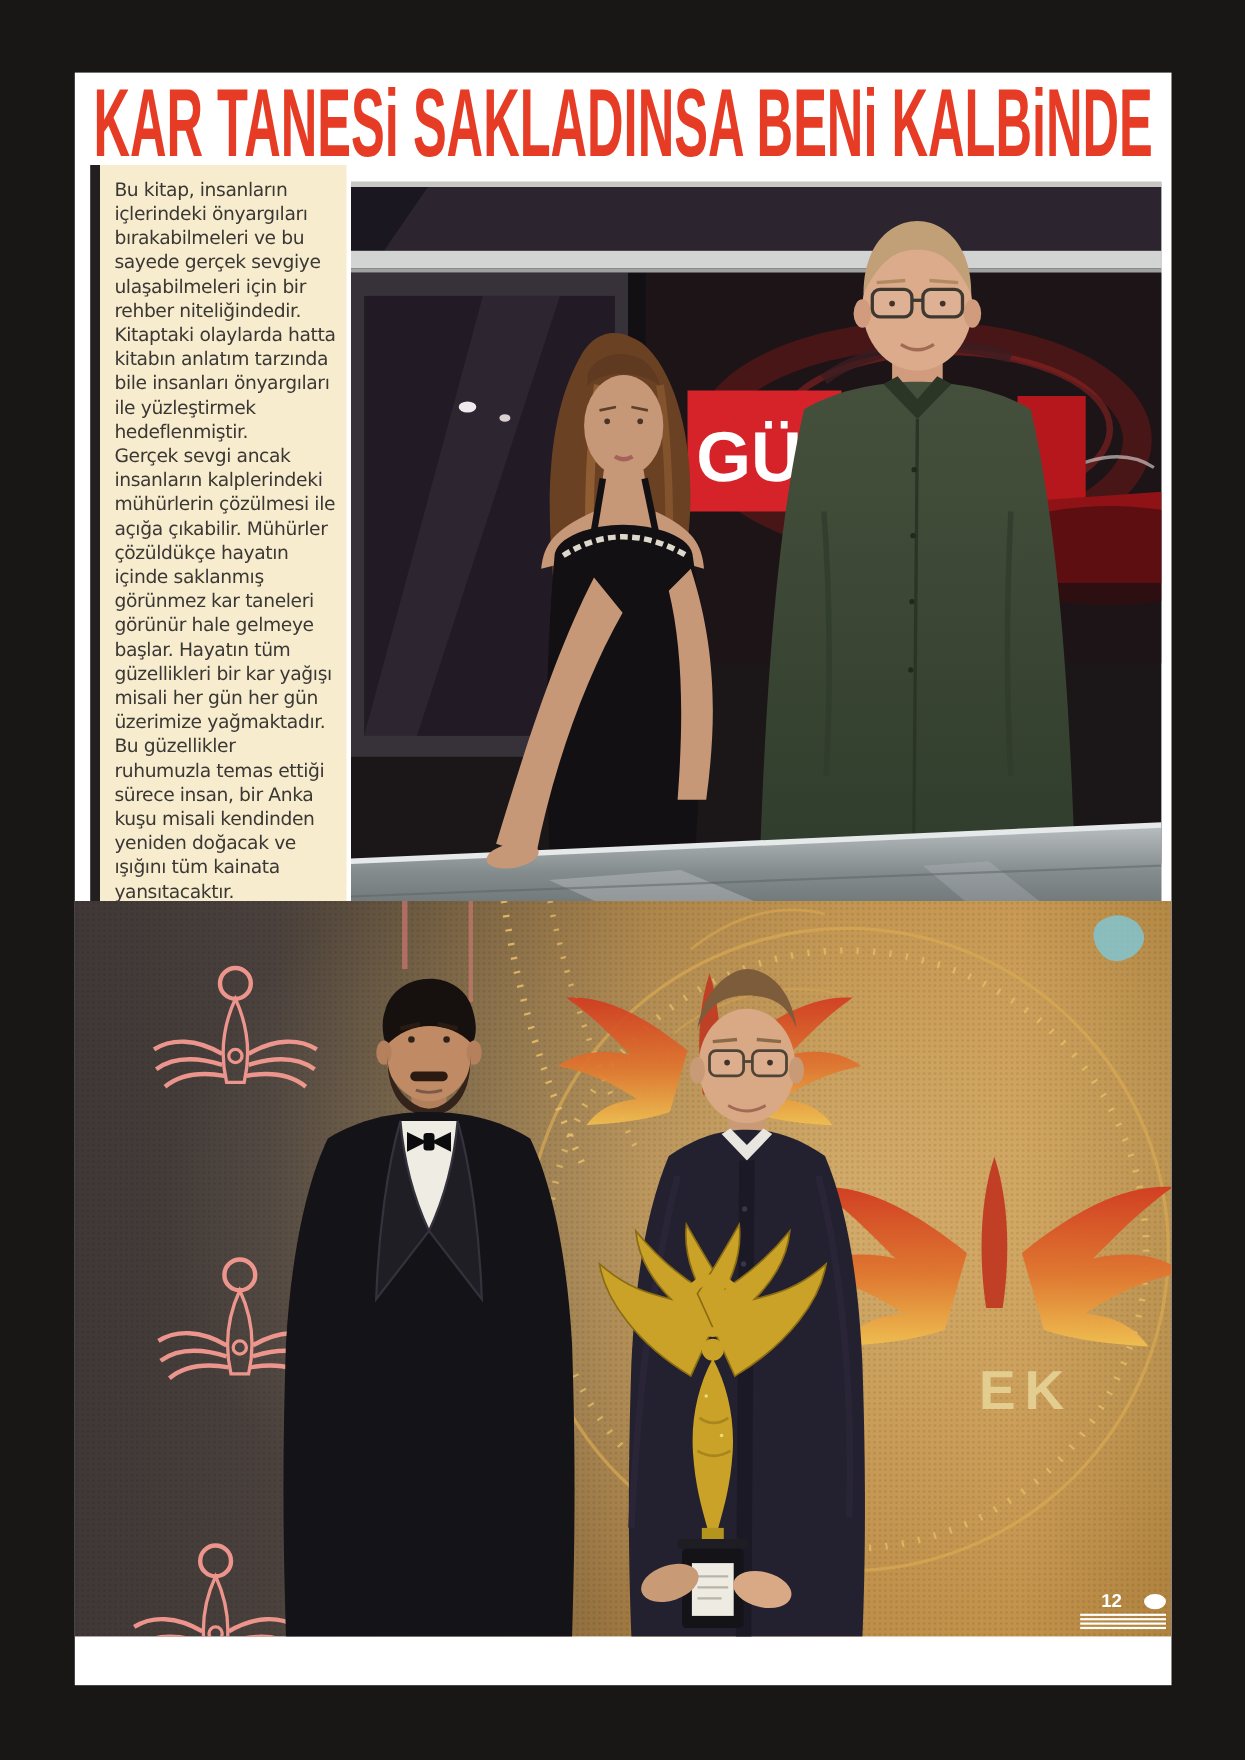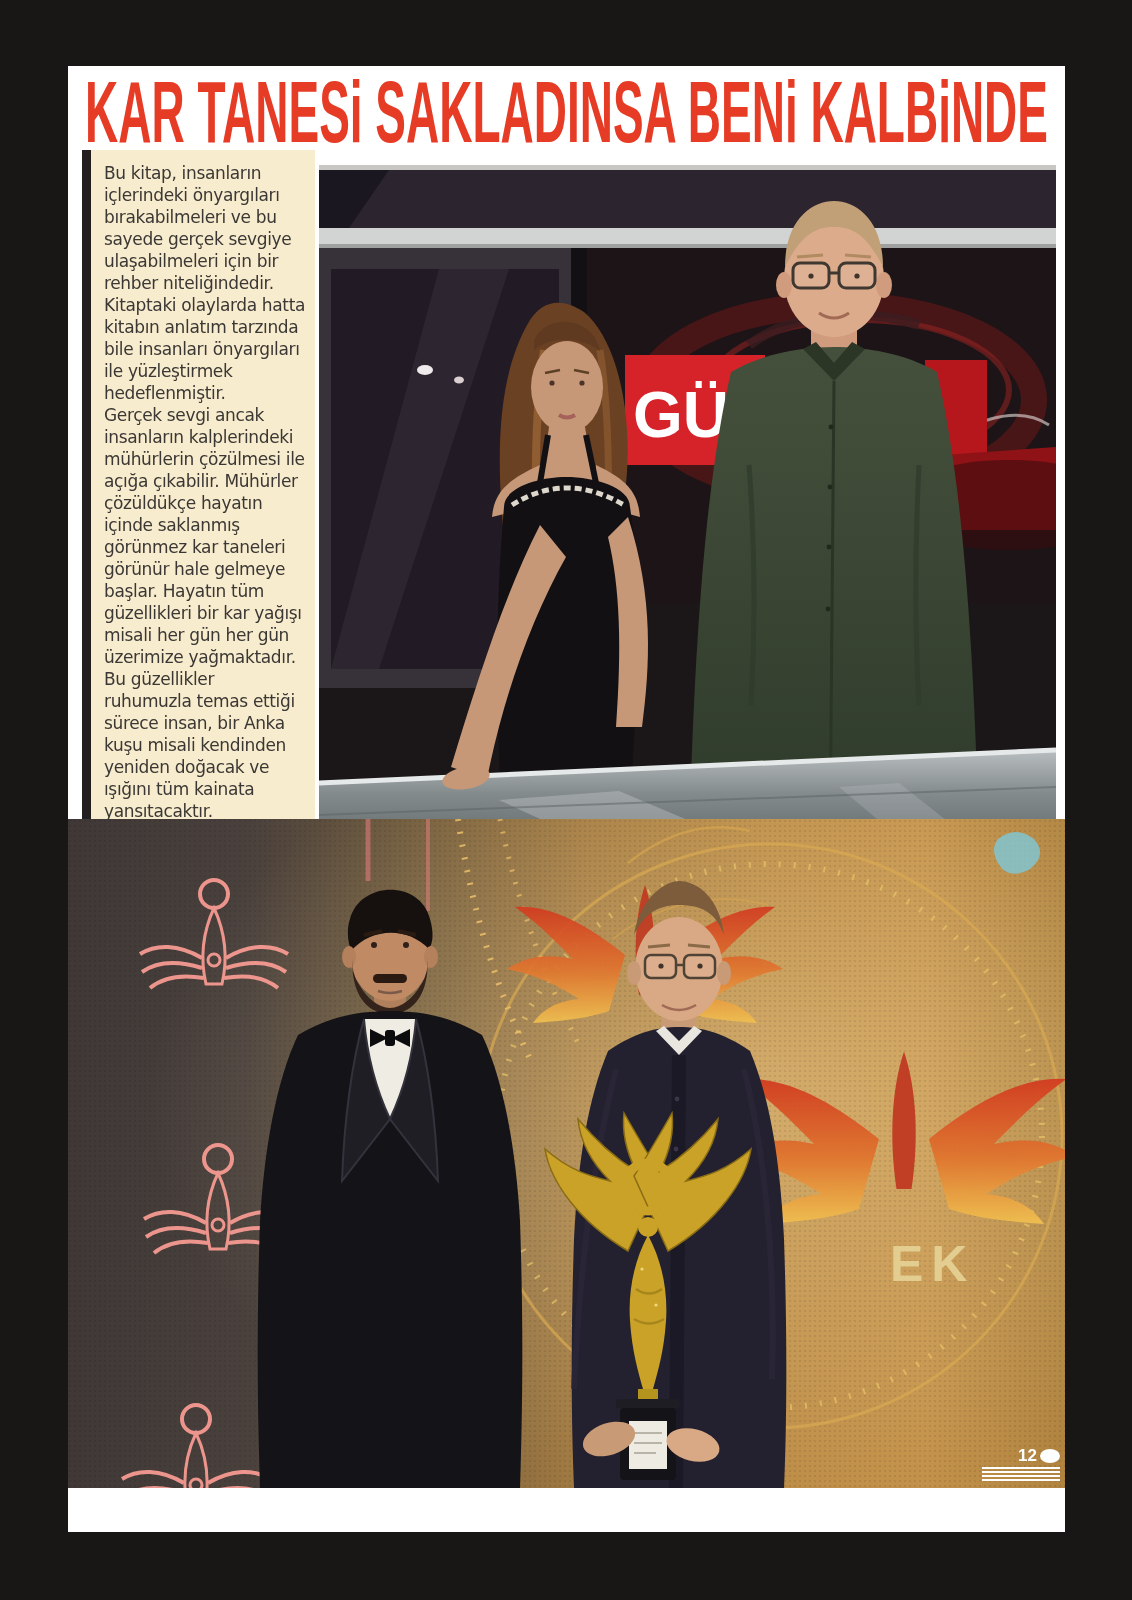--- a/index.html
+++ b/index.html
@@ -20,21 +20,21 @@
                 font-family:"DejaVu Sans","Liberation Sans",sans-serif;}
 
   
   .studio-photo{position:absolute;left:251px;top:99px;width:737px;height:681px;overflow:hidden;}
   .awards-photo{position:absolute;left:0px;top:753px;width:997px;height:669px;overflow:hidden;}
   .studio-photo svg,.awards-photo svg{display:block;}
   svg text{font-family:"Liberation Sans",sans-serif;}
 
   
   .page-footer{position:absolute;right:5px;bottom:7px;text-align:right;}
-  .pf-row{display:flex;align-items:center;justify-content:flex-end;gap:3px;text-align:center;}
+  .pf-row{display:flex;align-items:center;justify-content:flex-end;gap:20px;text-align:center;}
   .pf-num{color:#ffffff;font-weight:bold;font-size:17px;line-height:17px;}
   .pf-dot{width:20px;height:14px;background:#ffffff;border-radius:50%;}
   .pf-lines{margin-top:3px;}
   .pf-lines div{width:78px;height:2px;background:#ffffff;margin-top:2px;}
 </style>
 </head>
 <body>
 
 <div class="canvas">
   <div class="page">

